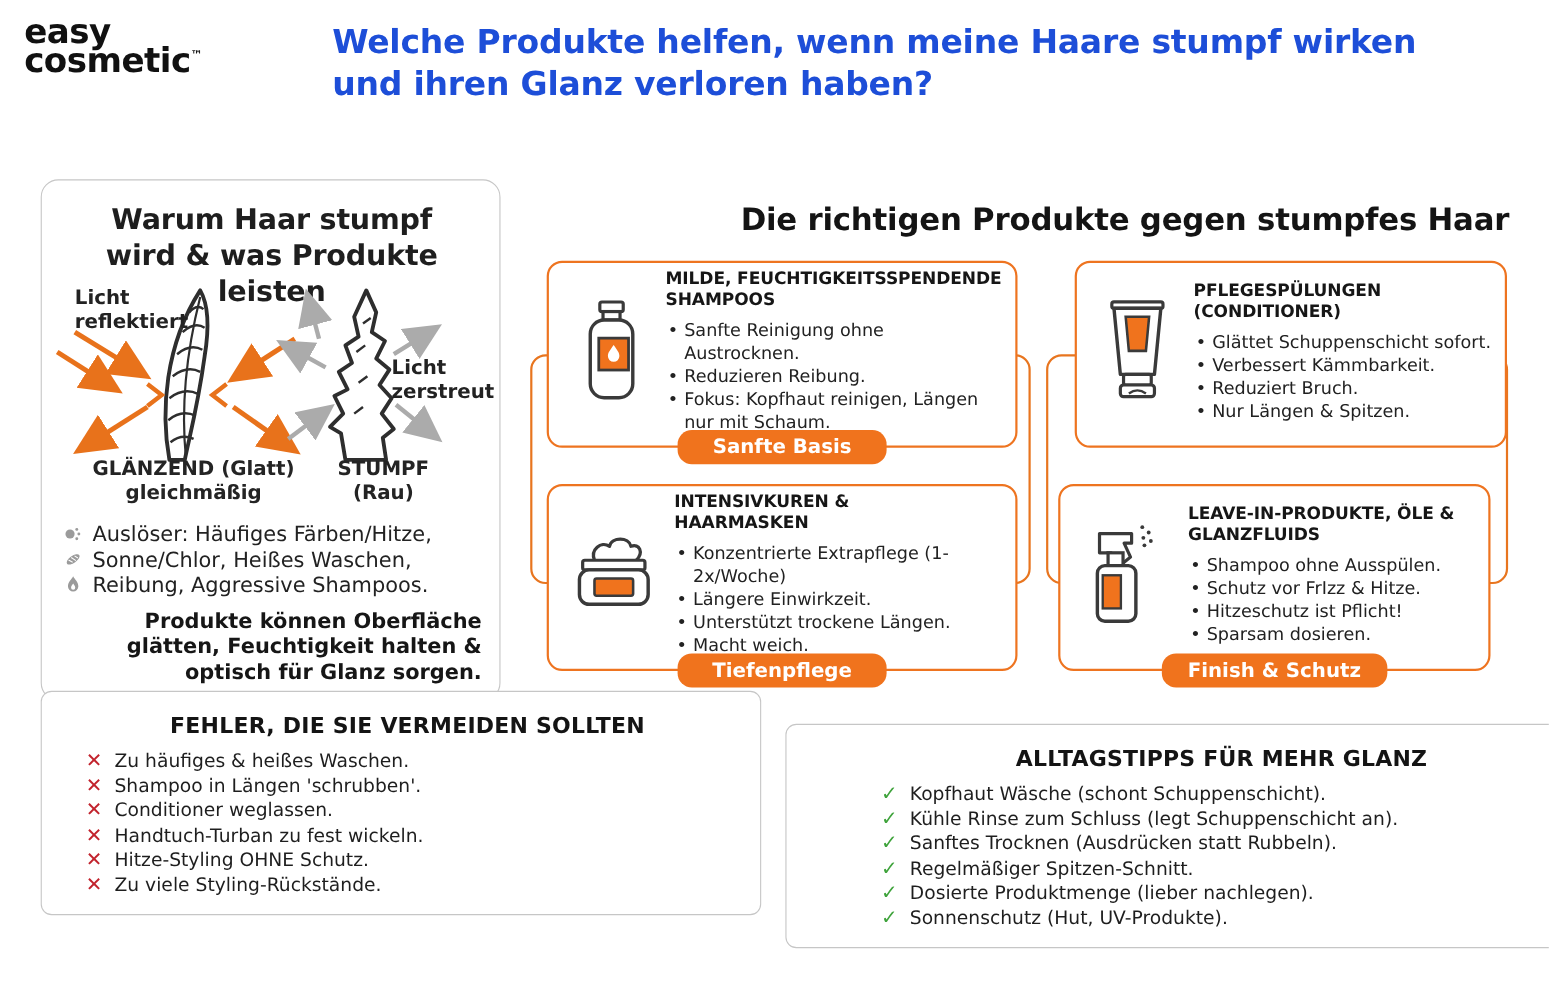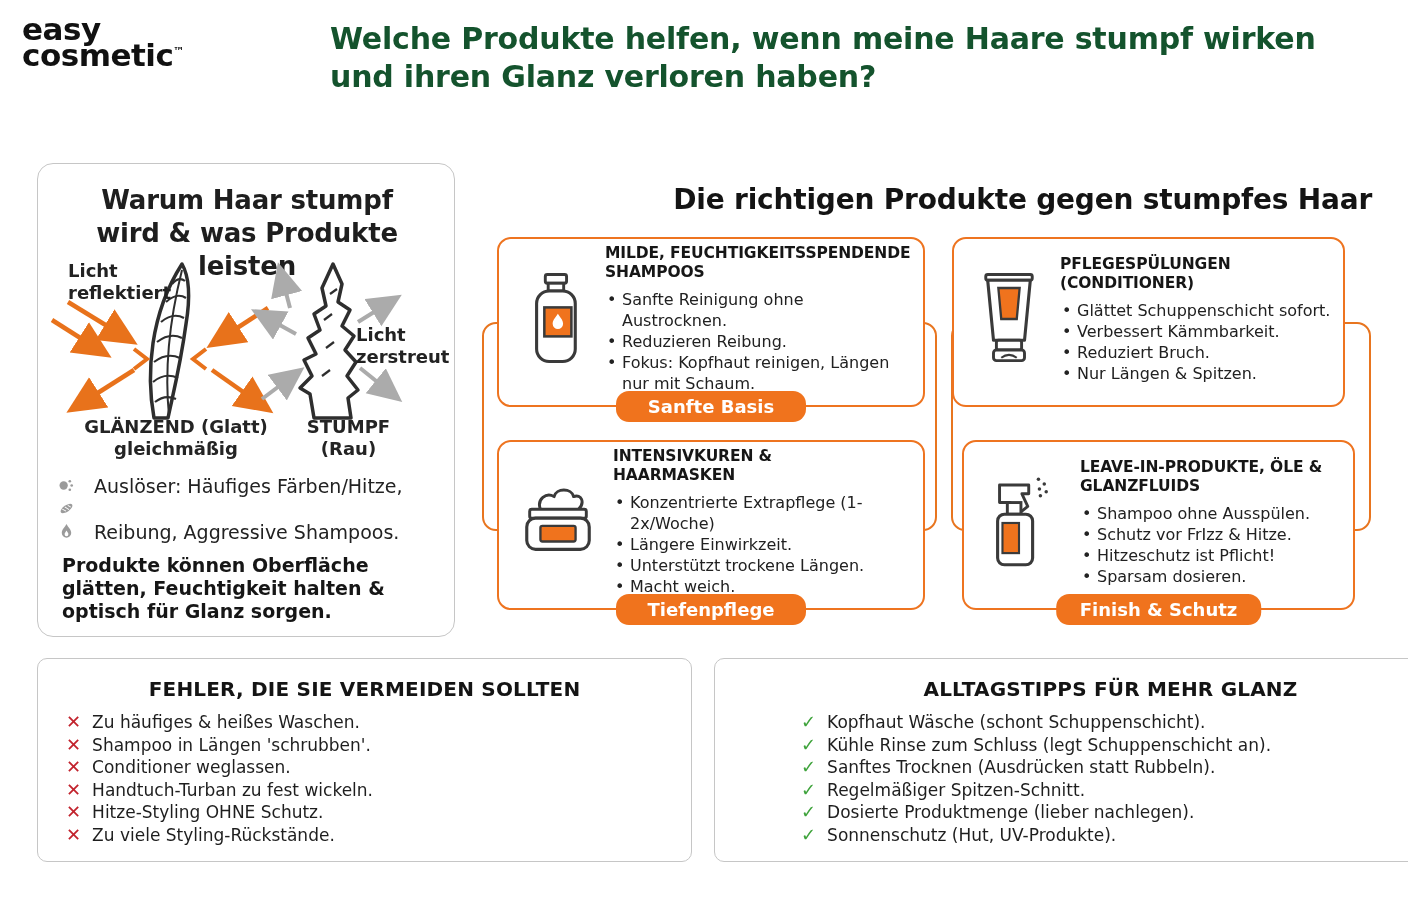--- a/index.html
+++ b/index.html
@@ -5,71 +5,71 @@
   html,body{margin:0;padding:0;background:#ffffff;}
   body{width:1408px;height:900px;position:relative;overflow:hidden;
        font-family:"DejaVu Sans","Liberation Sans",sans-serif;color:#1b1b1b;}
   .abs{position:absolute;}
 
   
   .logo{left:22px;top:16px;line-height:0.84;font-weight:900;font-size:31px;
         letter-spacing:-0.5px;color:#111;}
   .logo .tm{font-size:11px;font-weight:700;vertical-align:super;letter-spacing:0;}
   .main-title{left:302px;top:20px;width:1010px;font-size:30px;line-height:38px;
-        font-weight:800;color:#14532d;letter-spacing:-0.2px;margin-left:28px;}
+        font-weight:800;color:#1d4ed8;letter-spacing:-0.2px;}
 
   
   .panel{background:#fff;border:1.5px solid #c6c6c6;box-sizing:border-box;}
 
   
   .why{left:37px;top:163px;width:418px;height:474px;border-radius:16px;}
   .why-title{left:18px;top:20px;width:382px;text-align:center;font-size:26px;
         line-height:33px;font-weight:800;color:#1e1e1e;letter-spacing:-0.2px;}
   .why-title-inner{display:inline-block;max-width:352px;}
   .diagram{left:0;top:92px;width:418px;height:168px;}
   .lbl{font-size:18px;line-height:22px;font-weight:600;color:#222;}
   .lbl-reflect{left:30px;top:96px;width:100px;}
   .lbl-scatter{left:318px;top:160px;width:90px;}
   .cap{font-size:18px;line-height:22px;font-weight:700;color:#242424;text-align:center;}
   .cap-shiny{left:38px;top:252px;width:200px;}
   .cap-dull{left:248px;top:252px;width:125px;}
   .trigger-list{left:20px;top:310px;width:380px;}
-  .trigger-row{display:flex;align-items:center;gap:19px;height:23px;}
+  .trigger-row{display:flex;align-items:center;gap:9px;height:23px;}
   .trigger-row .txt{font-size:19px;font-weight:500;color:#222;white-space:nowrap;}
   .benefit{left:24px;top:390px;width:376px;font-size:19px;line-height:23px;
-        font-weight:800;color:#161616;}
+        font-weight:800;color:#161616;text-align:right;}
 
   
   .products-title{left:497px;top:183px;width:875px;text-align:right;font-size:28px;
         font-weight:800;color:#141414;letter-spacing:-0.2px;}
   .bracket{border:2.5px solid #e8751f;border-radius:14px;background:transparent;}
   .bracket-left{left:482px;top:322px;width:451px;height:205px;}
   .bracket-right{left:951px;top:322px;width:416px;height:205px;}
   .pcard{background:#fff;border:2.5px solid #ee7420;border-radius:14px;
         box-sizing:border-box;display:flex;align-items:center;gap:14px;
         padding:10px 10px 16px 18px;}
   .pc1{left:497px;top:237px;width:428px;height:170px;}
-  .pc2{left:952px;top:237px;width:393px;height:170px;}
+  .pc2{left:977px;top:237px;width:393px;height:170px;}
   .pc3{left:497px;top:440px;width:428px;height:170px;}
   .pc4{left:962px;top:440px;width:393px;height:170px;gap:24px;}
   .pc-icon{flex:0 0 74px;display:flex;justify-content:center;align-items:center;}
   .pc-body{flex:1 1 auto;min-width:0;}
   .pc-title{font-size:15.5px;line-height:19px;font-weight:800;color:#161616;
         letter-spacing:-0.1px;margin:0 0 7px 0;}
   .tw1{max-width:335px;} .tw2{max-width:260px;} .tw3{max-width:215px;} .tw4{max-width:250px;}
   ul.bullets{list-style:none;margin:0;padding:0;font-size:16px;line-height:21px;color:#212121;}
   ul.bullets li{position:relative;padding-left:17px;}
   ul.bullets li::before{content:"•";position:absolute;left:2px;color:#222;}
   .badge{position:absolute;left:50%;bottom:-17px;transform:translateX(-50%);
         background:#f0731d;color:#fff;font-size:18px;font-weight:800;
         padding:5px 24px;min-width:190px;text-align:center;border-radius:13px;
         white-space:nowrap;box-sizing:border-box;}
 
   
-  .mistakes{left:37px;top:658px;width:655px;height:204px;border-radius:10px;}
+  .mistakes{left:37px;top:628px;width:655px;height:204px;border-radius:10px;padding-left:12px;}
   .tips{left:714px;top:658px;width:793px;height:204px;border-radius:10px;}
   .bpanel-title{margin:18px 12px 10px 12px;text-align:center;font-size:20px;
         font-weight:800;color:#141414;letter-spacing:0.2px;}
   ul.flag-list{list-style:none;margin:0;padding:0;}
   ul.flag-list li{display:flex;align-items:baseline;gap:11px;height:22.5px;
         font-size:17px;font-weight:500;color:#1e1e1e;}
   .mistakes ul.flag-list{padding-left:28px;}
   .tips ul.flag-list{padding-left:86px;}
   .x-glyph{color:#c2232d;font-weight:900;font-size:18px;flex:0 0 auto;}
   .check-glyph{color:#3ea33b;font-weight:900;font-size:18px;flex:0 0 auto;}
@@ -167,20 +167,21 @@
     </div>
     <div class="trigger-row">
       <svg width="17" height="17" viewBox="0 0 18 18">
           <g transform="rotate(-35 9 9)">
             <ellipse cx="9" cy="9" rx="7.2" ry="3.4" fill="#9b9b9b"></ellipse>
             <line x1="5" y1="7" x2="7" y2="11" stroke="#fff" stroke-width="1"></line>
             <line x1="8.5" y1="6.5" x2="10.5" y2="11.5" stroke="#fff" stroke-width="1"></line>
             <line x1="12" y1="7" x2="13.5" y2="10.5" stroke="#fff" stroke-width="1"></line>
           </g>
         </svg>
+      <span class="txt">Sonne/Chlor, Heißes Waschen,</span>
     </div>
     <div class="trigger-row">
       <svg width="17" height="17" viewBox="0 0 18 18">
           <path d="M9,1 C10.5,4.2 14,6.5 14,10.5 A5,5 0 1 1 4,10.5 C4,6.5 7.5,4.2 9,1 Z" fill="#9b9b9b"></path>
           <path d="M9,8 C9.8,9.6 11,10.4 11,12 A2,2 0 1 1 7,12 C7,10.4 8.2,9.6 9,8 Z" fill="#fff"></path>
         </svg>
       <span class="txt">Reibung, Aggressive Shampoos.</span>
     </div>
   </div>
 

